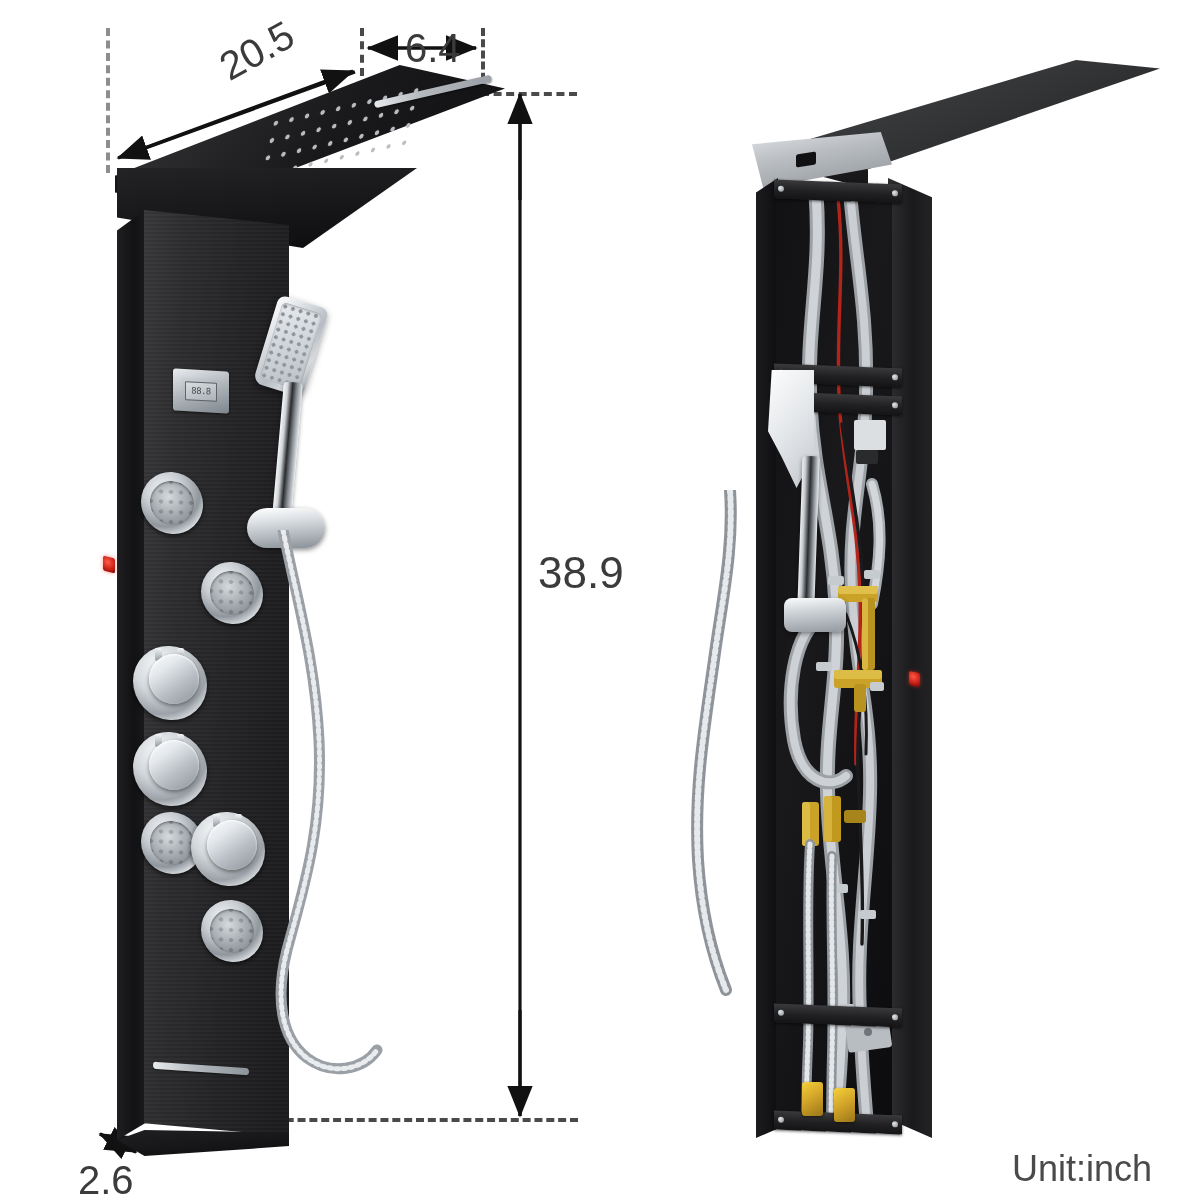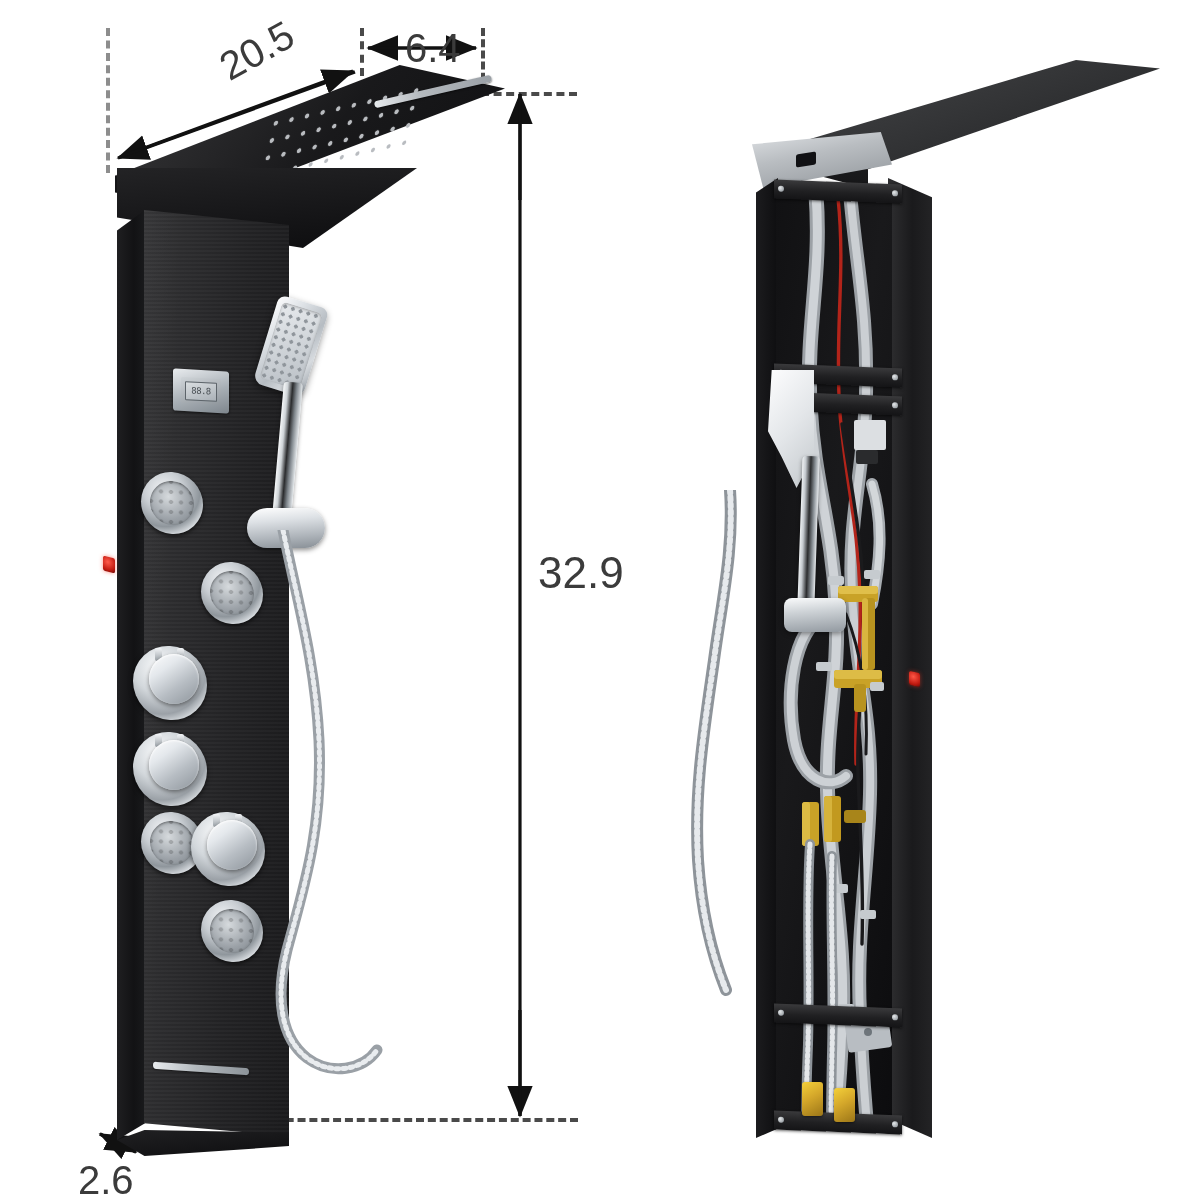--- a/index.html
+++ b/index.html
@@ -476,22 +476,23 @@
     <line x1="520" y1="200" x2="520" y2="94" stroke="#111111" stroke-width="3.2" marker-end="url(#ah)"></line>
     <line x1="520" y1="1010" x2="520" y2="1116" stroke="#111111" stroke-width="3.2" marker-end="url(#ah2)"></line>
     <line x1="520" y1="94" x2="520" y2="1116" stroke="#111111" stroke-width="3.2"></line>
 
     <line x1="136" y1="1152" x2="100" y2="1134" stroke="#111111" stroke-width="3.2" marker-end="url(#ah)"></line>
     <line x1="100" y1="1134" x2="136" y2="1152" stroke="#111111" stroke-width="3.2" marker-end="url(#ah2)"></line>
   </svg>
 
   <div class="dim-label" id="label-width">20.5</div>
   <div class="dim-label" id="label-depth">6.4</div>
-  <div class="dim-label" id="label-height">32.9</div>
+  <div class="dim-label" id="label-height">38.9</div>
   <div class="dim-label" id="label-thick">2.6</div>
+  <div class="dim-label" id="label-unit">Unit:inch</div>
 
   <div id="left-view">
 
     <div class="canopy-top">
       <div class="face"></div>
       <div class="front-edge"></div>
     </div>
     <div class="nozzle-grid">
       <i></i>
         <i></i>

